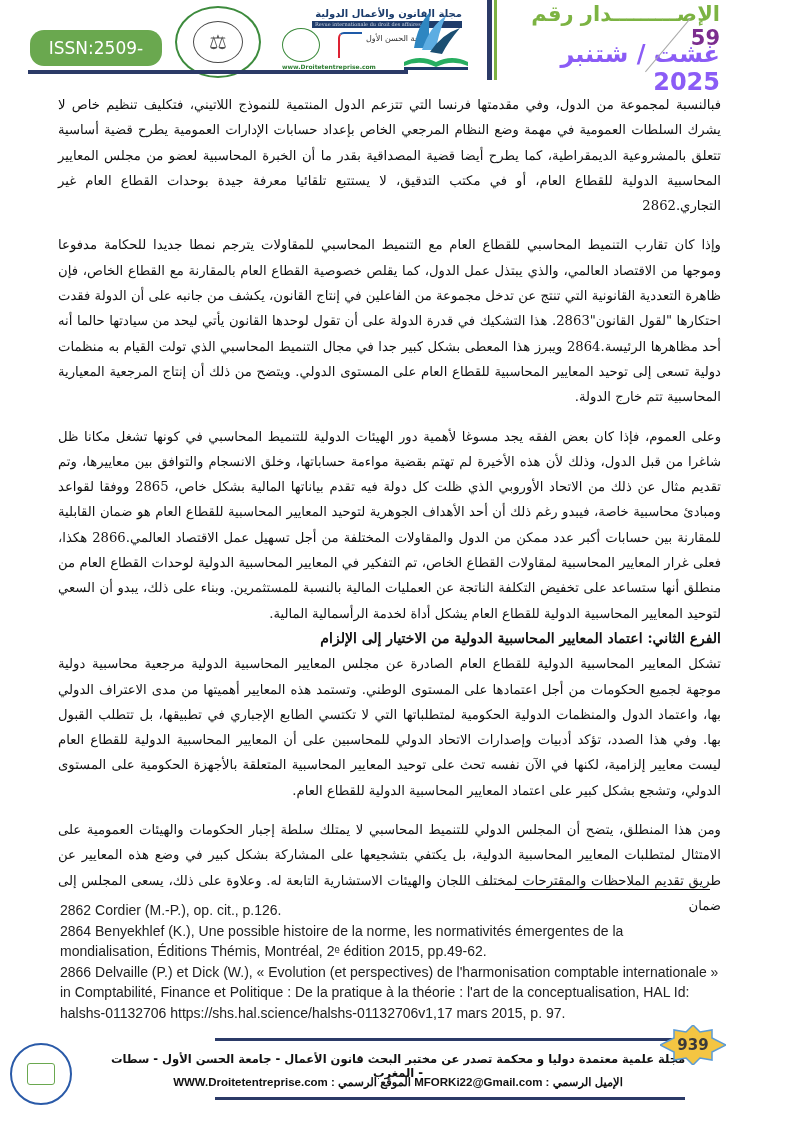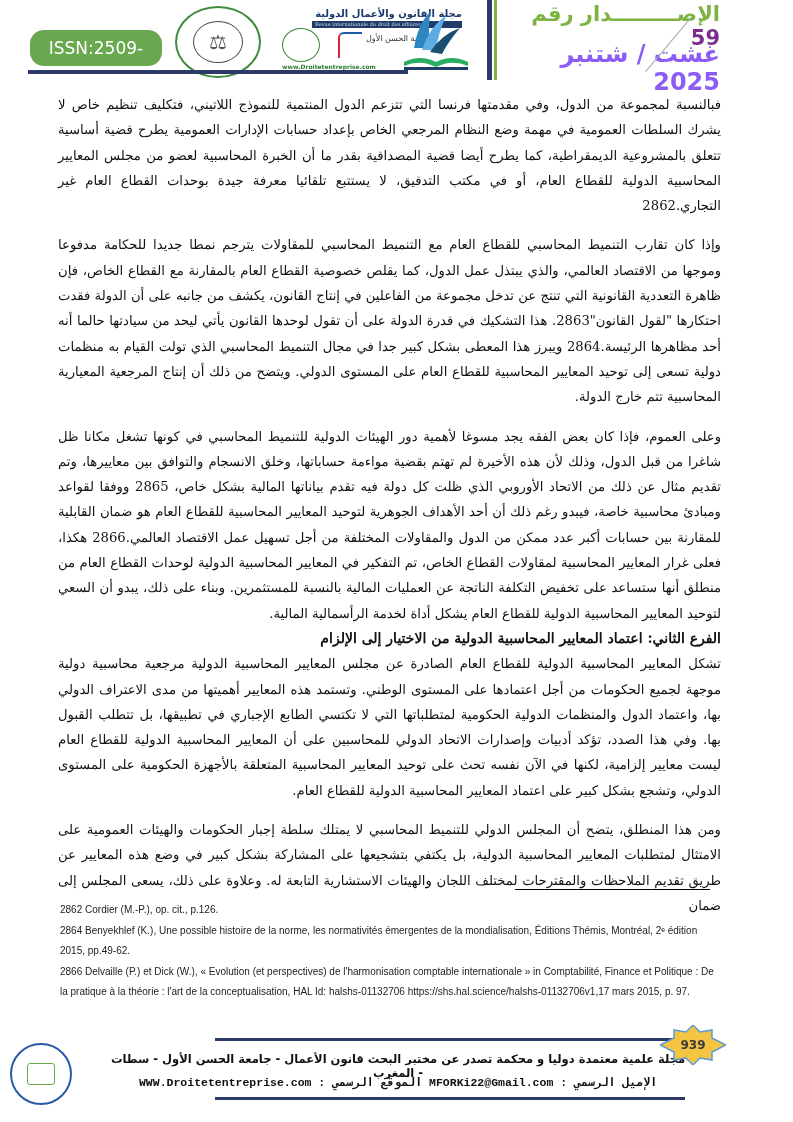--- a/index.html
+++ b/index.html
@@ -27,33 +27,33 @@
   .diag { position: absolute; left: 690px; top: 18px; width: 1px; height: 70px; background: #aaa; transform: rotate(40deg); transform-origin: top left; }
 
   
   .body { position: absolute; left: 58px; top: 92px; width: 663px; direction: rtl; text-align: justify; font-family: "DejaVu Serif", serif; font-size: 13.2px; line-height: 25.3px; }
   .body p { margin: 0; }
   .body p.gap { margin-top: 14px; }
   .body h3 { margin: 0; font-size: 14px; font-weight: bold; line-height: 25.3px; }
 
   
   .fn-rule { position: absolute; left: 515px; top: 889px; width: 195px; height: 1px; background: #000; }
-  .footnotes { position: absolute; left: 60px; top: 900px; width: 660px; font-family: "Liberation Sans", sans-serif; font-size: 10px; line-height: 20.6px; color: #222; direction: ltr; }
+  .footnotes { position: absolute; left: 60px; top: 900px; width: 660px; font-family: "Liberation Sans", sans-serif; font-size: 14px; line-height: 20.6px; color: #222; direction: ltr; }
   .footnotes div { margin: 0; }
 
   
   .foot-rule-top { position: absolute; left: 108px; top: 1038px; width: 262px; height: 3px; background: #2b3a67; }
   .foot-rule-bot { position: absolute; left: 108px; top: 1097px; width: 262px; height: 3px; background: #2b3a67; }
   .foot-rule-top::after, .foot-rule-bot::after { content: ""; position: absolute; left: 0; top: 0; width: 262px; height: 3px; }
   .foot-seal { position: absolute; left: 10px; top: 1043px; width: 62px; height: 62px; border-radius: 50%; border: 2px solid #2a5aa8; box-sizing: border-box; display: flex; align-items: center; justify-content: center; }
   .foot-seal .core { width: 26px; height: 20px; border: 1px solid #6aa84f; border-radius: 3px; }
   .footer-line1 { position: absolute; left: 108px; top: 1052px; width: 580px; text-align: center; direction: rtl; font-family: "DejaVu Sans", sans-serif; font-size: 11.5px; font-weight: bold; color: #111; }
-  .footer-line2 { position: absolute; left: 108px; top: 1075px; width: 580px; text-align: center; direction: rtl; font-family: Liberation Mono, monospace; font-size: 11.5px; font-weight: bold; color: #111; }
+  .footer-line2 { position: absolute; left: 108px; top: 1075px; width: 580px; text-align: center; direction: rtl; font-family: Liberation Sans, sans-serif; font-size: 11.5px; font-weight: bold; color: #111; }
   .page-badge { position: absolute; left: 660px; top: 1025px; width: 66px; height: 40px; }
-  .page-badge span { position: absolute; left: 0; top: 0; width: 66px; height: 40px; line-height: 40px; text-align: center; font-family: "DejaVu Sans", sans-serif; font-weight: bold; font-size: 12px; color: #3a3a3a; }
+  .page-badge span { position: absolute; left: 0; top: 0; width: 66px; height: 40px; line-height: 40px; text-align: center; font-family: "DejaVu Sans", sans-serif; font-weight: bold; font-size: 15px; color: #3a3a3a; }
 </style>
 </head>
 <body>
 
 <div class="header">
   <div class="issn">ISSN:2509-0291</div>
 
   <div class="lab-seal">
     <div class="inner">⚖</div>
   </div>

